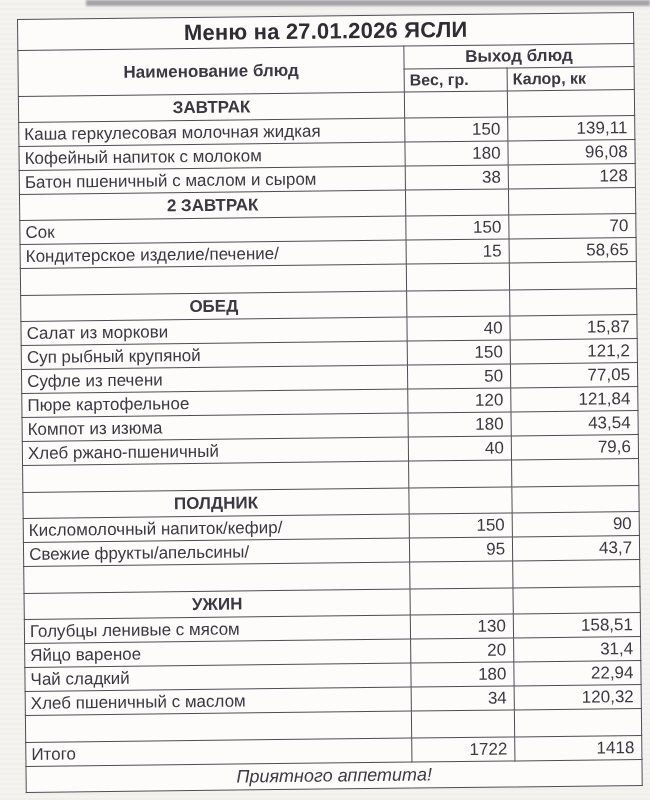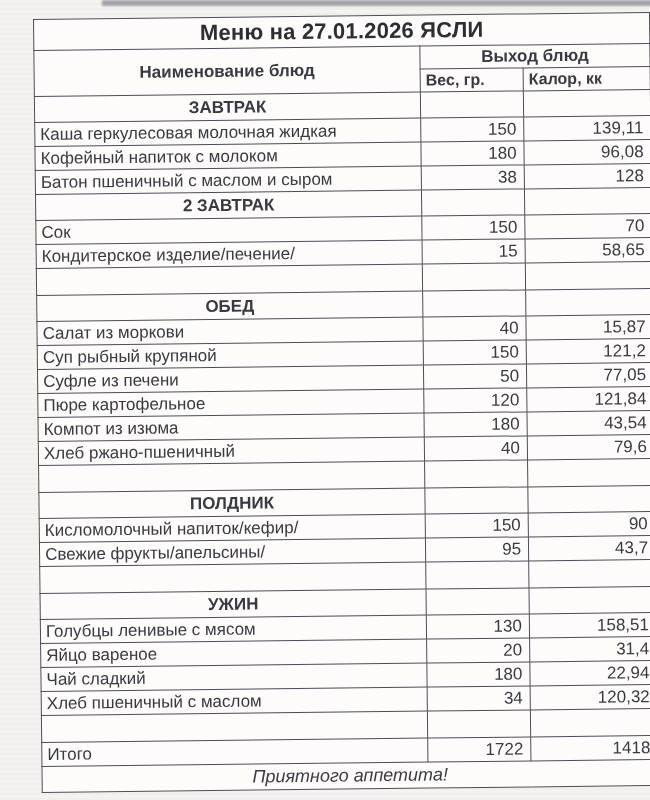--- a/index.html
+++ b/index.html
@@ -4,21 +4,21 @@
 <style>
   html, body {
     margin: 0; padding: 0;
     width: 650px; height: 800px;
     background: #f4f3f0;
     background-image: repeating-linear-gradient(0deg, rgba(120,115,110,0.03) 0 2px, rgba(255,255,255,0) 2px 5px);
     font-family: "Liberation Sans", "DejaVu Sans", sans-serif;
     overflow: hidden;
     position: relative;
   }
-  .page { position: absolute; inset: 0; margin-left: 16px; }
+  .page { position: absolute; inset: 0; }
   .scan-strip {
     position: absolute; top: 0; left: 86px; width: 564px; height: 6px;
     background: #a5a3a8; filter: blur(1.2px);
   }
   .sheet {
     position: absolute; left: 17px; top: 19px; width: 616px;
     transform: rotate(-0.65deg); transform-origin: 0 0;
   }
   table.menu {
     width: 100%;

